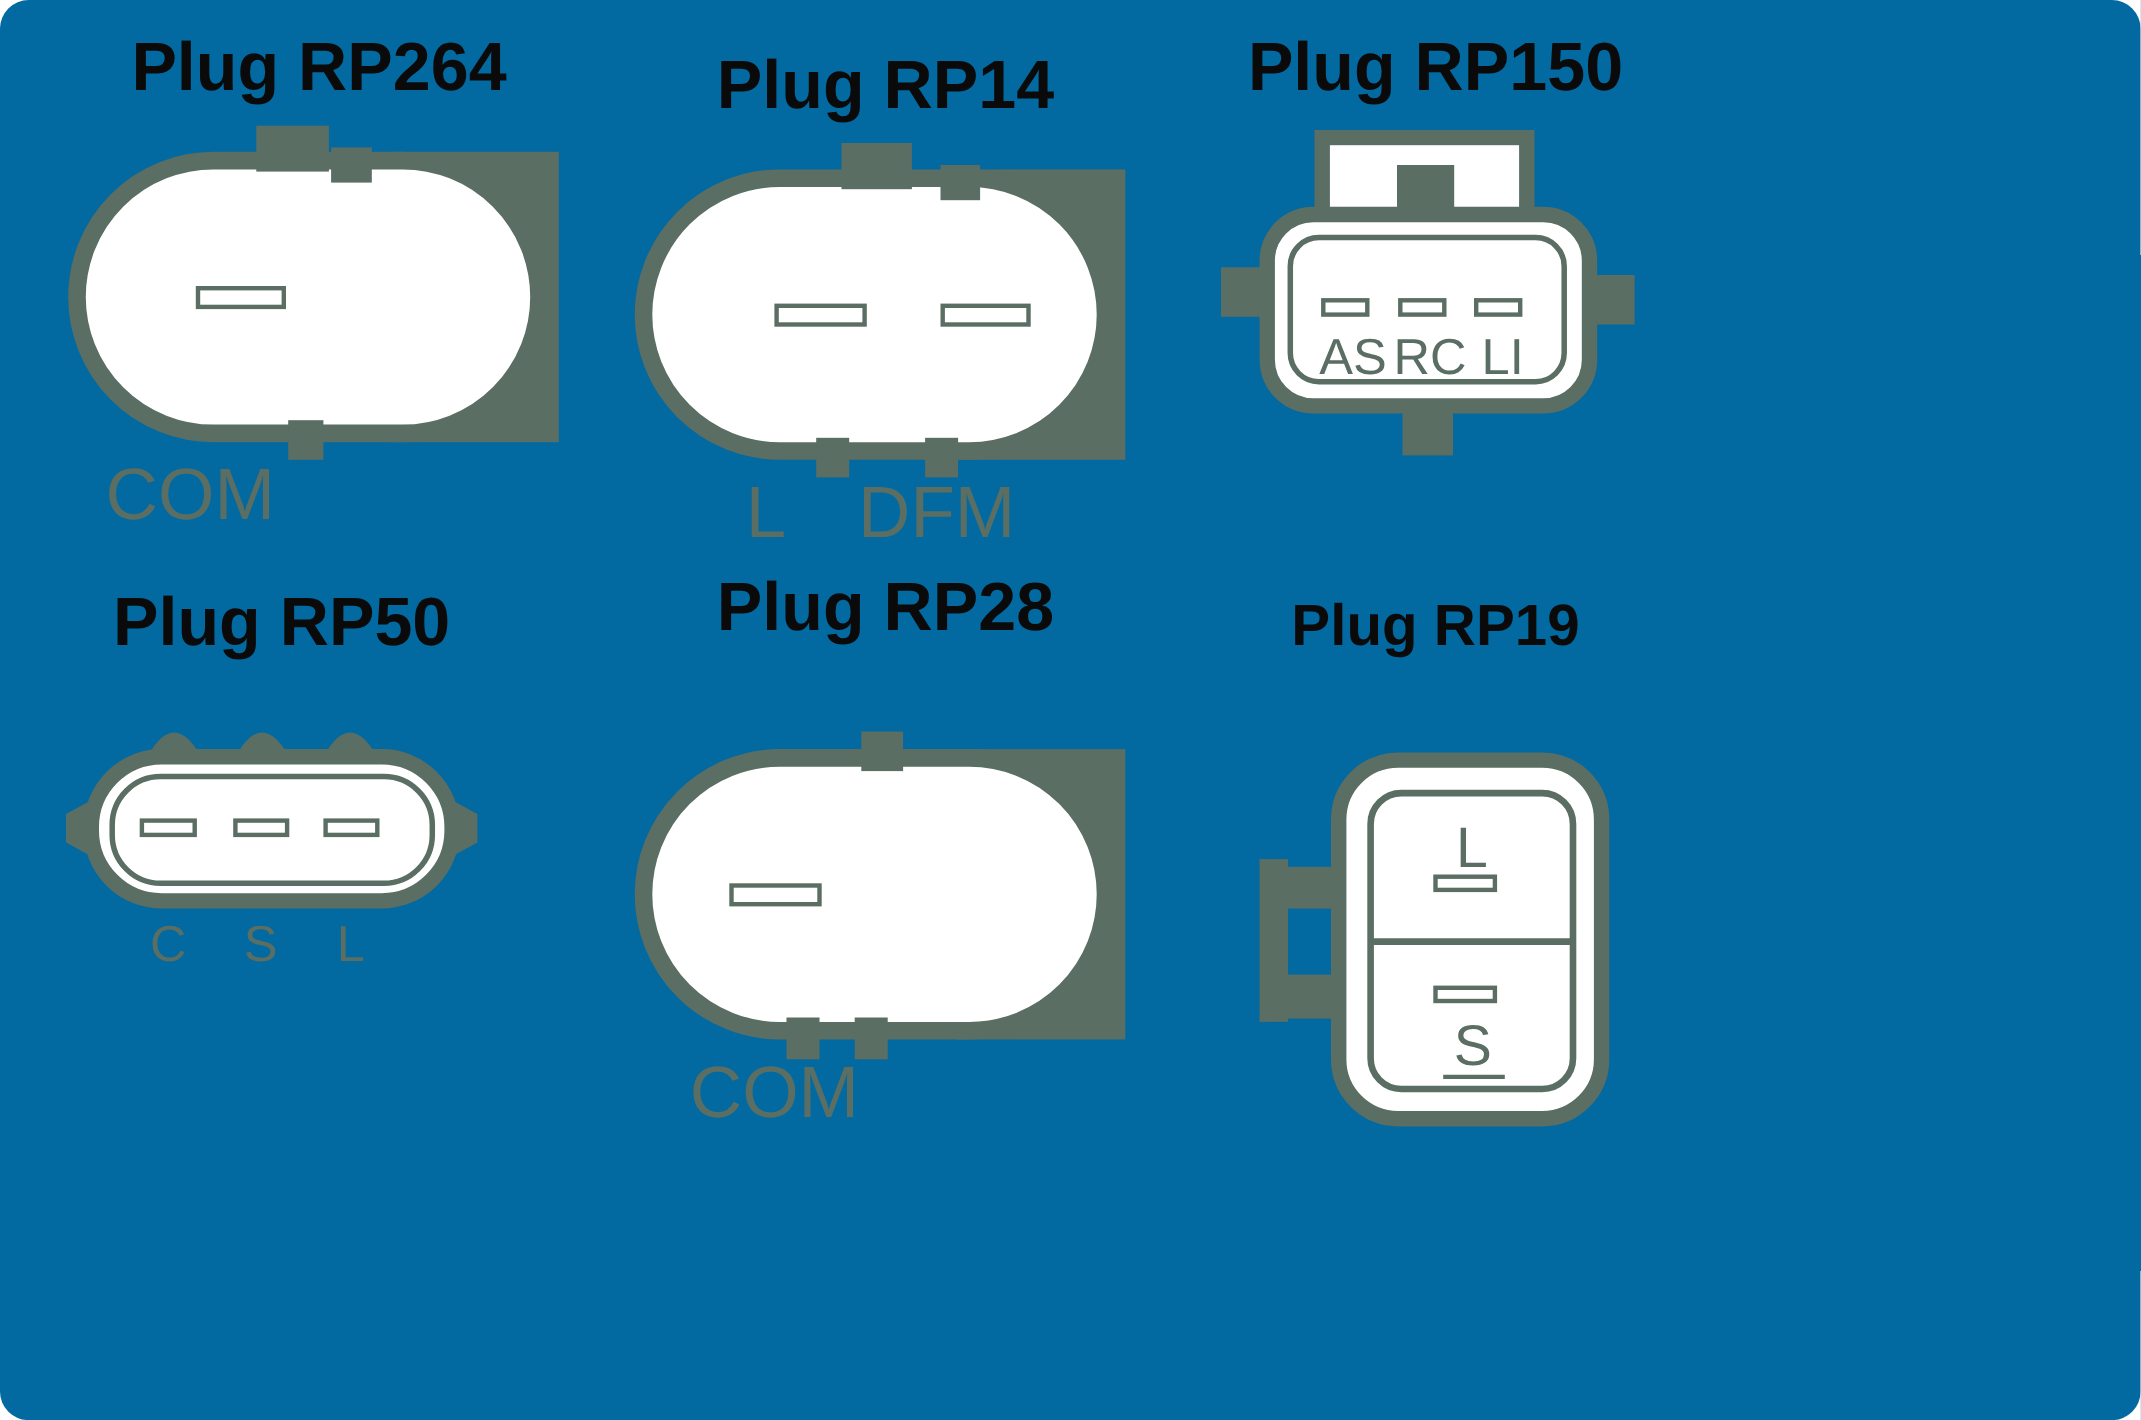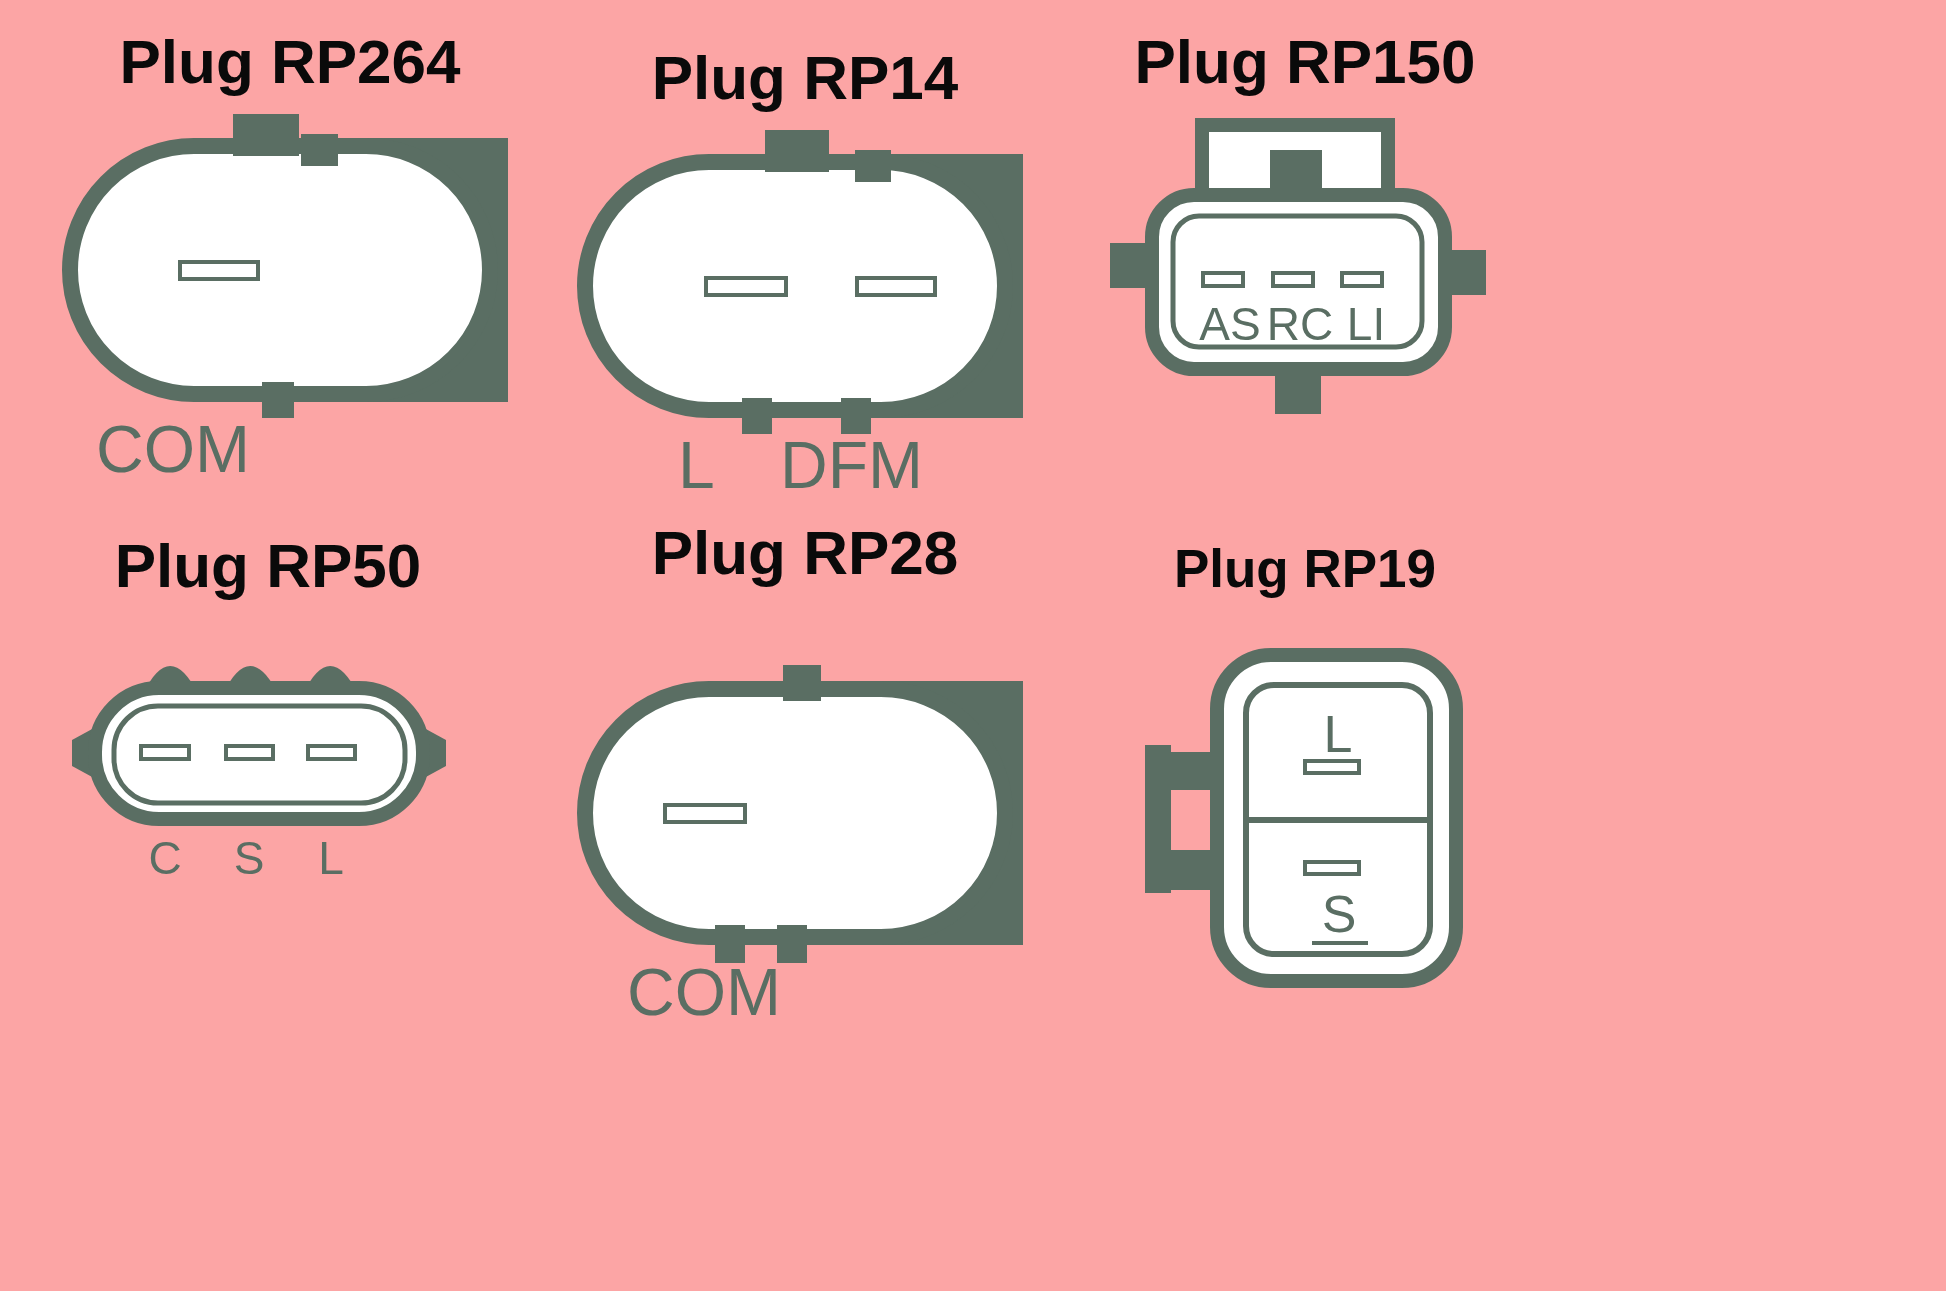--- a/index.html
+++ b/index.html
@@ -1,22 +1,23 @@
 <!DOCTYPE html>
 <html style="--green: #5a6e63; --title: #0a0a0a;"><head>
 <meta charset="utf-8">
 <style>
   html,body { margin:0; padding:0; background:#ffffff; }
   .canvas {
     position: relative;
     width: 1946px;
     height: 1291px;
-    background: #fca5a5;
+    background: #0369a1;
     font-family: "Liberation Sans", sans-serif;
     overflow: hidden;
+    border-radius: 26px;
   }
   .cell { position: absolute; display: flex; flex-direction: column; align-items: center; }
   .plug-title {
     margin: 0;
     font-weight: bold;
     font-size: 62px;
     line-height: 1.1;
     color: var(--title, #0a0a0a);
     letter-spacing: 0px;
     text-align: center;
@@ -90,21 +91,21 @@
       <rect x="63" y="98" width="249" height="131" rx="26" ry="26" class="out5"></rect>
       <rect x="93" y="155" width="40" height="13" class="slot"></rect>
       <rect x="163" y="155" width="40" height="13" class="slot"></rect>
       <rect x="232" y="155" width="40" height="13" class="slot"></rect>
       <text x="120" y="222" class="lbl46 mid">AS</text>
       <text x="190" y="222" class="lbl46 mid">RC</text>
       <text x="256" y="222" class="lbl46 mid">LI</text>
     </svg>
   </div>
 
-  <div class="cell" style="left:38px; top:532px; width:460px;justify-content:center;">
+  <div class="cell" style="left:26px; top:532px; width:460px;justify-content:center;">
     <h2 class="plug-title">Plug RP50</h2>
     <svg class="mt58" width="400" height="240" viewBox="0 0 400 240">
       <path d="M75 36 Q102 -20 130 36 Z" class="fillg"></path>
       <path d="M155 36 Q182 -20 210 36 Z" class="fillg"></path>
       <path d="M235 36 Q262 -20 290 36 Z" class="fillg"></path>
       <path d="M26 70 L4 82 L4 108 L26 120 Z" class="fillg"></path>
       <path d="M356 70 L378 82 L378 108 L356 120 Z" class="fillg"></path>
       <rect x="27" y="30" width="328" height="131" rx="64" ry="64" class="out14"></rect>
       <rect x="46" y="48" width="291" height="97" rx="44" ry="44" class="out5"></rect>
       <rect x="73" y="88" width="48" height="13" class="slot"></rect>
@@ -122,21 +123,21 @@
       <rect x="295" y="24" width="153" height="264" class="fillg"></rect>
       <rect x="10" y="32" width="420" height="248" rx="124" ry="124" class="body16"></rect>
       <rect x="208" y="8" width="38" height="36" class="fillg"></rect>
       <rect x="140" y="268" width="30" height="38" class="fillg"></rect>
       <rect x="202" y="268" width="30" height="38" class="fillg"></rect>
       <rect x="90" y="148" width="80" height="17" class="slot"></rect>
       <text x="52" y="358" class="lbl66">COM</text>
     </svg>
   </div>
 
-  <div class="cell" style="left:1110px; top:540px; width:390px;">
+  <div class="cell" style="left:1110px; top:540px; width:390px;gap:36px;">
     <h2 class="plug-title small">Plug RP19</h2>
     <svg class="mt42" width="330" height="360" viewBox="0 0 330 360">
       <rect x="5" y="105" width="26" height="148" class="fillg"></rect>
       <rect x="20" y="112" width="62" height="38" class="fillg"></rect>
       <rect x="20" y="210" width="62" height="40" class="fillg"></rect>
       <rect x="77" y="15" width="239" height="326" rx="54" ry="54" class="out14"></rect>
       <rect x="106" y="45" width="184" height="269" rx="28" ry="28" class="out6"></rect>
       <line x1="108" y1="180" x2="288" y2="180" class="ln6"></line>
       <text x="198" y="112" class="lbl52 mid">L</text>
       <rect x="165" y="121" width="54" height="12" class="slot"></rect>

